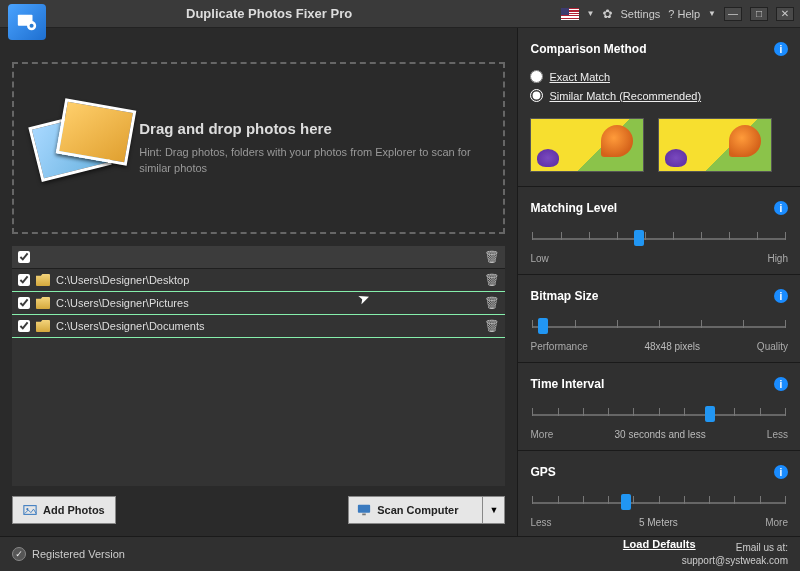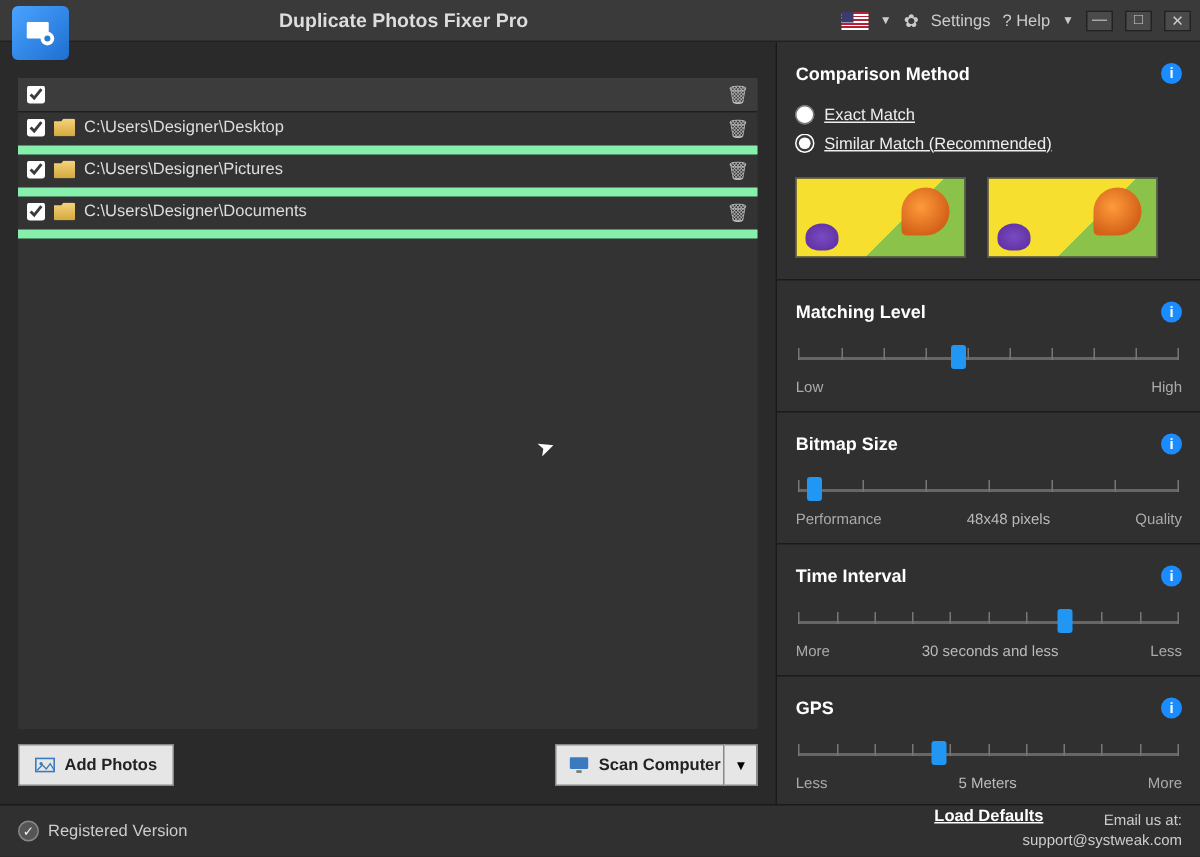--- a/index.html
+++ b/index.html
@@ -29,29 +29,29 @@
 .p1 { top: 20px; left: 4px; transform: rotate(-14deg); background: linear-gradient(135deg,#a8d8ff,#6bb3e0); }
 .p2 { top: 6px; left: 30px; transform: rotate(10deg); background: linear-gradient(135deg,#ffcf6b,#e0a030); }
 .droptext h3 { color: #ddd; font-size: 15px; font-weight: 600; margin-bottom: 8px; }
 .droptext p { color: #999; font-size: 11px; line-height: 1.45; }
 
 
 .filelist { margin-top: 12px; background: #333; flex: 1; }
 .filelist-head { background: #3c3c3c; padding: 4px 6px; display: flex; align-items: center; font-size: 11px; color: #ddd; border-bottom:1px solid #1f1f1f;}
 .filelist-head input, .filerow input { margin-right: 6px; accent-color: #fff; width:12px;height:12px;}
 .filelist-head .trash, .filerow .trash { margin-left: auto; color: #bbb; cursor: pointer; font-size:12px;}
-.filerow { padding: 4px 6px; display: flex; align-items: flex-start; font-size: 11px; color: #ddd; border-bottom:6px solid #86efac;}
+.filerow { padding: 4px 6px; display: flex; align-items: center; font-size: 11px; color: #ddd; border-bottom:1px solid #86efac;}
 .foldericon { width: 14px; height: 12px; background: linear-gradient(#f4d47c,#d4a83c); margin-right: 6px; border-radius: 1px; clip-path: polygon(0 15%, 35% 15%, 45% 0, 100% 0, 100% 100%, 0 100%);}
 
 
 .actionrow { display: flex; gap: 8px; margin-top: 10px; align-items:center;}
 .btn { background: #e6e6e6; color: #222; font-size: 11px; font-weight: 600; padding: 6px 10px; border: 1px solid #888; display: flex; align-items: center; gap: 6px; cursor: pointer; }
 .btn .icon { width:14px;height:14px;}
 .scancomp { margin-left: auto; display:flex;}
-.scancomp .btn { padding: 6px 2px 6px 8px; }
+.scancomp .btn { padding: 6px 24px 6px 8px; }
 .scancomp .dd { width: 22px; background: #e6e6e6; border: 1px solid #888; border-left: none; display:flex;align-items:center;justify-content:center;cursor:pointer;font-size:9px;}
 
 
 .section-title { color: #fff; font-size: 12px; font-weight: 600; display:flex;align-items:center; margin-top:4px;}
 .info-icon { margin-left: auto; width: 14px; height: 14px; border-radius: 50%; background: #1a8cff; color: #fff; font-size: 10px; font-weight:bold; display:inline-flex;align-items:center;justify-content:center;cursor:pointer;}
 .radiogroup { margin-top: 8px; font-size: 11px; color: #eee; text-decoration: underline; }
 .radiogroup label { display: flex; align-items: center; gap: 6px; margin-bottom: 6px; cursor:pointer;}
 .radiogroup input { accent-color: #fff; }
 
 .thumbs { display: flex; gap: 14px; margin-top: 4px; margin-bottom:4px;}
@@ -103,20 +103,30 @@
     <span>? Help</span>
       <span class="drop">▼</span>
     <span class="winbtn">—</span>
     <span class="winbtn">□</span>
     <span class="winbtn">✕</span>
   </div>
 </div>
 
 <div class="main">
   <div class="leftpane">
+    <div class="droparea">
+      <div class="photostack">
+        <div class="photo p1"></div>
+          <div class="photo p2"></div>
+      </div>
+      <div class="droptext">
+        <h3>Drag and drop photos here</h3>
+        <p>Hint: Drag photos, folders with your photos from Explorer to scan for similar photos</p>
+      </div>
+    </div>
 
     <div class="filelist">
       <div class="filelist-head">
         <input type="checkbox" checked="" style="">
         <span class="trash">🗑</span>
       </div>
       <div class="filerow">
         <input type="checkbox" checked="" style="">
         <span class="foldericon"></span>
         <span>C:\Users\Designer\Desktop</span>

